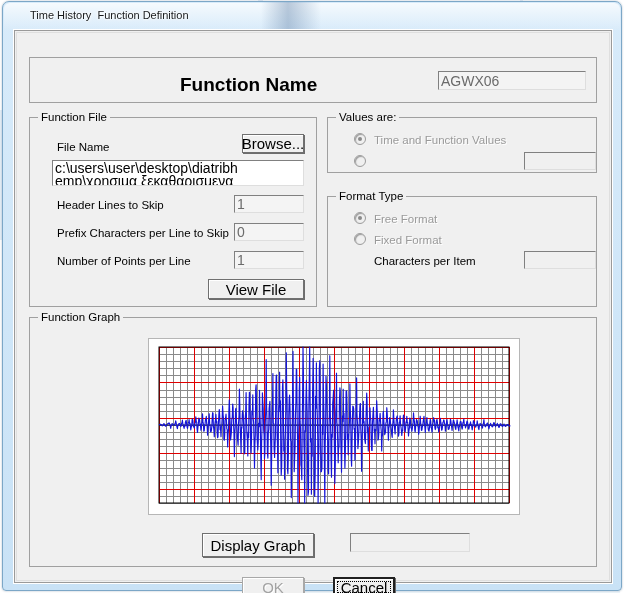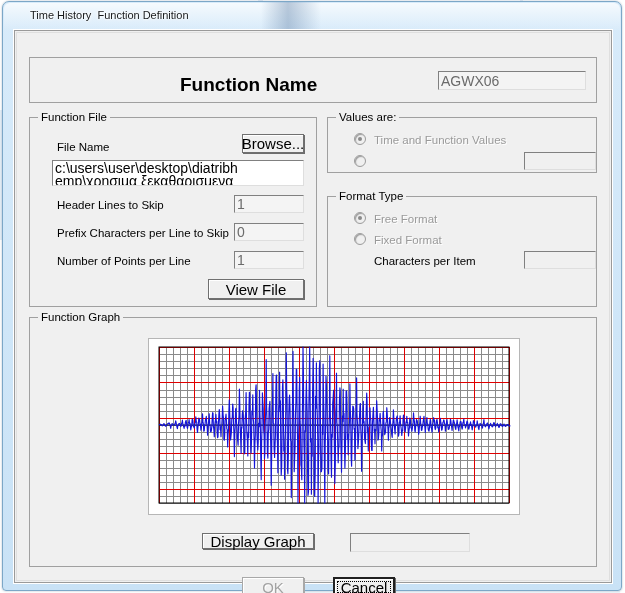--- a/index.html
+++ b/index.html
@@ -357,21 +357,21 @@
                 <line x1="10" y1="79.5" x2="360" y2="79.5" stroke="#e00000" stroke-width="1" shape-rendering="crispEdges"></line>
                 <line x1="10" y1="114.5" x2="360" y2="114.5" stroke="#e00000" stroke-width="1" shape-rendering="crispEdges"></line>
                 <line x1="10" y1="150.5" x2="360" y2="150.5" stroke="#e00000" stroke-width="1" shape-rendering="crispEdges"></line>
               </g>
             <rect x="10" y="8" width="350" height="156" fill="none" stroke="#000000" stroke-width="1"></rect>
             <line id="zero-axis" x1="10" y1="86" x2="360" y2="86" stroke="#000000" stroke-width="1"></line>
             <polyline id="trace" fill="none" stroke="#1515d8" stroke-width="1.15" stroke-linejoin="round" points="10.0,86.0 10.4,85.8 10.8,85.6 11.3,85.4 11.7,85.2 12.1,85.8 12.5,85.7 12.9,86.4 13.3,86.9 13.8,86.3 14.2,85.7 14.6,84.7 15.0,84.7 15.4,85.2 15.9,86.6 16.3,86.4 16.7,87.3 17.1,86.9 17.5,86.5 18.0,86.3 18.4,85.0 18.8,84.8 19.2,84.3 19.6,84.3 20.0,83.8 20.5,84.6 20.9,85.7 21.3,86.9 21.7,89.3 22.1,87.1 22.6,86.5 23.0,84.5 23.4,84.7 23.8,85.3 24.2,85.7 24.7,86.1 25.1,86.5 25.5,86.0 25.9,84.8 26.3,84.1 26.7,81.8 27.2,84.2 27.6,86.3 28.0,88.0 28.4,89.7 28.8,86.5 29.3,86.6 29.7,84.7 30.1,84.6 30.5,84.4 30.9,85.2 31.4,86.4 31.8,87.6 32.2,86.8 32.6,84.4 33.0,83.5 33.4,81.0 33.9,85.2 34.3,86.5 34.7,87.7 35.1,89.4 35.5,86.8 36.0,87.1 36.4,83.3 36.8,81.9 37.2,81.5 37.6,85.4 38.1,88.0 38.5,89.4 38.9,87.1 39.3,83.5 39.7,83.3 40.1,80.5 40.6,84.8 41.0,84.2 41.4,87.2 41.8,90.9 42.2,88.4 42.7,86.6 43.1,80.8 43.5,79.9 43.9,81.3 44.3,87.1 44.7,87.5 45.2,89.2 45.6,86.8 46.0,84.1 46.4,83.4 46.8,77.8 47.3,82.5 47.7,83.2 48.1,90.3 48.5,93.5 48.9,88.4 49.4,84.4 49.8,79.0 50.2,80.3 50.6,80.9 51.0,86.1 51.4,85.0 51.9,91.1 52.3,89.1 52.7,85.4 53.1,82.3 53.5,74.8 54.0,82.9 54.4,85.3 54.8,92.1 55.2,92.0 55.6,87.2 56.1,84.4 56.5,80.4 56.9,79.7 57.3,77.3 57.7,84.8 58.1,87.0 58.6,96.2 59.0,90.5 59.4,84.1 59.8,80.2 60.2,74.7 60.7,85.7 61.1,86.0 61.5,92.5 61.9,93.0 62.3,91.9 62.8,87.7 63.2,79.6 63.6,73.7 64.0,73.9 64.4,87.7 64.8,90.0 65.3,97.8 65.7,87.5 66.1,83.3 66.5,80.7 66.9,75.3 67.4,83.8 67.8,82.4 68.2,94.2 68.6,98.7 69.0,97.8 69.4,85.4 69.9,75.1 70.3,70.5 70.7,76.9 71.1,90.8 71.5,87.9 72.0,97.6 72.4,87.1 72.8,85.9 73.2,78.5 73.6,67.1 74.1,75.8 74.5,79.9 74.9,100.0 75.3,101.3 75.7,96.2 76.1,81.5 76.6,78.7 77.0,75.1 77.4,81.0 77.8,89.9 78.2,90.3 78.7,107.9 79.1,94.9 79.5,90.9 79.9,72.3 80.3,60.9 80.8,76.5 81.2,85.3 81.6,100.9 82.0,97.1 82.4,92.9 82.8,80.1 83.3,78.1 83.7,65.0 84.1,68.9 84.5,83.7 84.9,92.7 85.4,117.6 85.8,95.0 86.2,87.9 86.6,70.5 87.0,69.3 87.5,83.2 87.9,88.7 88.3,100.4 88.7,101.7 89.1,106.3 89.5,85.4 90.0,76.4 90.4,50.0 90.8,66.4 91.2,89.1 91.6,98.4 92.1,114.4 92.5,88.1 92.9,89.1 93.3,75.1 93.7,71.7 94.2,76.6 94.6,84.6 95.0,103.4 95.4,114.8 95.8,114.0 96.2,79.7 96.7,72.6 97.1,53.6 97.5,80.7 97.9,94.5 98.3,99.4 98.8,116.9 99.2,93.1 99.6,98.5 100.0,66.5 100.4,53.2 100.8,55.6 101.3,82.0 101.7,108.0 102.1,114.2 102.5,101.3 102.9,72.1 103.4,75.8 103.8,55.8 104.2,79.6 104.6,83.1 105.0,98.7 105.5,128.9 105.9,105.6 106.3,96.2 106.7,50.3 107.1,45.8 107.5,60.4 108.0,95.2 108.4,104.7 108.8,111.0 109.2,103.7 109.6,84.2 110.1,87.8 110.5,51.3 110.9,73.7 111.3,84.8 111.7,114.8 112.2,140.7 112.6,104.0 113.0,88.2 113.4,53.9 113.8,62.4 114.2,69.0 114.7,91.7 115.1,95.8 115.5,119.7 115.9,114.0 116.3,84.1 116.8,68.5 117.2,20.5 117.6,66.5 118.0,82.0 118.4,114.1 118.9,119.1 119.3,93.8 119.7,90.3 120.1,69.6 120.5,65.6 120.9,62.4 121.4,92.0 121.8,108.8 122.2,146.3 122.6,120.9 123.0,77.5 123.5,64.8 123.9,34.6 124.3,84.2 124.7,84.5 125.1,109.5 125.6,118.5 126.0,107.8 126.4,97.0 126.8,56.0 127.2,36.7 127.6,36.0 128.1,94.2 128.5,106.4 128.9,133.8 129.3,94.4 129.7,69.3 130.2,63.9 130.6,33.2 131.0,72.6 131.4,61.6 131.8,112.6 132.2,136.2 132.7,127.2 133.1,90.7 133.5,47.5 133.9,40.8 134.3,61.5 134.8,111.9 135.2,107.5 135.6,140.2 136.0,102.4 136.4,93.6 136.9,70.9 137.3,13.8 137.7,51.0 138.1,60.7 138.5,130.7 138.9,134.8 139.4,113.8 139.8,75.6 140.2,60.1 140.6,56.0 141.0,68.3 141.5,100.8 141.9,102.4 142.3,158.6 142.7,122.5 143.1,102.9 143.6,52.9 144.0,12.4 144.4,66.3 144.8,85.6 145.2,132.7 145.6,121.4 146.1,108.0 146.5,75.5 146.9,62.5 147.3,30.1 147.7,30.4 148.2,81.9 148.6,102.2 149.0,164.0 149.4,111.4 149.8,87.6 150.3,49.6 150.7,38.4 151.1,82.4 151.5,89.2 151.9,125.9 152.3,128.1 152.8,140.7 153.2,89.0 153.6,56.6 154.0,8.0 154.4,32.3 154.9,102.2 155.3,116.9 155.7,163.9 156.1,91.7 156.5,92.5 156.9,60.5 157.4,41.4 157.8,61.5 158.2,73.4 158.6,132.4 159.0,156.5 159.5,152.6 159.9,64.9 160.3,39.8 160.7,8.0 161.1,58.4 161.6,103.1 162.0,99.3 162.4,155.2 162.8,103.8 163.2,117.2 163.6,53.5 164.1,19.3 164.5,40.6 164.9,86.5 165.3,150.1 165.7,157.5 166.2,132.6 166.6,57.1 167.0,69.3 167.4,23.8 167.8,61.9 168.3,76.6 168.7,97.8 169.1,164.0 169.5,121.3 169.9,108.8 170.3,30.4 170.8,21.7 171.2,56.8 171.6,104.6 172.0,132.8 172.4,132.7 172.9,129.4 173.3,86.5 173.7,95.4 174.1,25.0 174.5,56.3 175.0,80.7 175.4,122.3 175.8,164.0 176.2,105.6 176.6,87.8 177.0,37.1 177.5,48.0 177.9,60.6 178.3,87.0 178.7,102.0 179.1,131.2 179.6,134.9 180.0,88.8 180.4,73.0 180.8,16.7 181.2,67.5 181.7,92.8 182.1,122.7 182.5,138.2 182.9,95.0 183.3,98.2 183.7,64.1 184.2,57.6 184.6,51.2 185.0,84.0 185.4,109.5 185.8,144.6 186.3,125.2 186.7,73.8 187.1,66.6 187.5,34.2 187.9,83.5 188.3,86.2 188.8,106.9 189.2,123.8 189.6,109.3 190.0,107.7 190.4,62.7 190.9,48.9 191.3,52.2 191.7,97.9 192.1,113.6 192.5,133.3 193.0,103.8 193.4,76.9 193.8,82.6 194.2,50.2 194.6,78.2 195.0,74.1 195.5,107.1 195.9,129.1 196.3,114.8 196.7,91.8 197.1,52.4 197.6,51.9 198.0,63.5 198.4,99.9 198.8,95.3 199.2,115.8 199.7,99.9 200.1,90.0 200.5,81.6 200.9,44.9 201.3,71.1 201.7,79.7 202.2,119.0 202.6,127.2 203.0,106.2 203.4,83.6 203.8,67.1 204.3,67.6 204.7,69.8 205.1,90.2 205.5,89.6 205.9,121.3 206.4,105.1 206.8,88.4 207.2,66.7 207.6,38.9 208.0,74.8 208.4,82.7 208.9,109.6 209.3,105.0 209.7,97.7 210.1,87.3 210.5,77.7 211.0,65.3 211.4,64.6 211.8,90.1 212.2,99.9 212.6,132.3 213.1,102.3 213.5,86.2 213.9,72.0 214.3,62.3 214.7,83.9 215.1,82.5 215.6,99.3 216.0,102.2 216.4,104.6 216.8,87.7 217.2,71.4 217.7,54.1 218.1,62.7 218.5,92.5 218.9,94.9 219.3,112.0 219.7,88.6 220.2,87.1 220.6,79.0 221.0,68.7 221.4,78.8 221.8,80.8 222.3,103.7 222.7,111.4 223.1,111.5 223.5,84.7 223.9,75.7 224.4,68.3 224.8,79.6 225.2,92.3 225.6,90.3 226.0,104.8 226.4,90.3 226.9,91.5 227.3,75.0 227.7,61.7 228.1,70.3 228.5,80.1 229.0,101.2 229.4,99.9 229.8,95.2 230.2,80.7 230.6,82.0 231.1,74.4 231.5,81.3 231.9,88.3 232.3,92.6 232.7,112.0 233.1,98.1 233.6,95.3 234.0,74.7 234.4,72.4 234.8,81.3 235.2,88.5 235.7,95.7 236.1,94.3 236.5,93.7 236.9,83.9 237.3,83.3 237.8,68.7 238.2,74.2 238.6,82.4 239.0,90.5 239.4,101.2 239.8,89.2 240.3,86.8 240.7,78.5 241.1,79.5 241.5,83.5 241.9,87.3 242.4,92.4 242.8,96.0 243.2,98.4 243.6,86.6 244.0,82.9 244.4,70.8 244.9,80.5 245.3,86.8 245.7,90.7 246.1,94.9 246.5,85.9 247.0,86.2 247.4,79.3 247.8,78.1 248.2,76.8 248.6,83.3 249.1,91.2 249.5,97.2 249.9,94.6 250.3,83.5 250.7,82.9 251.1,76.9 251.6,86.0 252.0,88.0 252.4,91.5 252.8,96.5 253.2,91.2 253.7,91.8 254.1,79.5 254.5,76.1 254.9,76.6 255.3,86.5 255.8,90.7 256.2,92.9 256.6,88.6 257.0,82.8 257.4,83.7 257.8,77.4 258.3,83.6 258.7,83.4 259.1,90.3 259.5,96.9 259.9,92.3 260.4,88.6 260.8,79.0 261.2,79.8 261.6,82.4 262.0,88.9 262.5,89.1 262.9,92.1 263.3,89.4 263.7,85.5 264.1,83.9 264.5,73.8 265.0,80.5 265.4,82.2 265.8,91.3 266.2,93.0 266.6,87.9 267.1,84.6 267.5,80.4 267.9,81.5 268.3,81.7 268.7,87.0 269.2,87.7 269.6,95.3 270.0,92.8 270.4,87.4 270.8,83.5 271.2,77.2 271.7,84.7 272.1,86.5 272.5,91.4 272.9,91.1 273.3,88.0 273.8,86.0 274.2,82.0 274.6,79.6 275.0,77.4 275.4,84.8 275.8,87.1 276.3,93.4 276.7,88.2 277.1,84.0 277.5,81.8 277.9,78.6 278.4,85.7 278.8,84.9 279.2,90.1 279.6,91.5 280.0,92.2 280.5,88.7 280.9,83.1 281.3,80.1 281.7,81.8 282.1,88.5 282.5,89.2 283.0,93.1 283.4,86.6 283.8,85.0 284.2,83.1 284.6,78.7 285.1,82.2 285.5,81.0 285.9,88.9 286.3,90.7 286.7,89.4 287.2,84.4 287.6,81.4 288.0,80.2 288.4,83.4 288.8,88.6 289.2,87.5 289.7,93.0 290.1,88.7 290.5,89.0 290.9,84.4 291.3,79.4 291.8,82.9 292.2,85.1 292.6,91.2 293.0,90.8 293.4,88.5 293.9,83.5 294.3,82.7 294.7,80.8 295.1,81.6 295.5,84.7 295.9,85.0 296.4,92.1 296.8,88.4 297.2,86.9 297.6,82.3 298.0,80.6 298.5,84.9 298.9,87.1 299.3,90.5 299.7,89.5 300.1,89.8 300.6,86.1 301.0,85.5 301.4,80.3 301.8,81.4 302.2,85.3 302.6,87.4 303.1,91.5 303.5,86.3 303.9,84.7 304.3,81.4 304.7,81.3 305.2,83.7 305.6,84.2 306.0,87.6 306.4,89.4 306.8,90.5 307.2,86.2 307.7,84.6 308.1,80.8 308.5,84.4 308.9,87.8 309.3,89.2 309.8,91.9 310.2,86.5 310.6,87.6 311.0,84.0 311.4,82.5 311.9,82.6 312.3,84.5 312.7,88.4 313.1,90.1 313.5,88.8 313.9,83.7 314.4,82.9 314.8,80.0 315.2,84.4 315.6,85.2 316.0,85.5 316.5,89.0 316.9,87.0 317.3,87.0 317.7,83.3 318.1,82.0 318.6,83.2 319.0,86.9 319.4,89.6 319.8,90.2 320.2,88.6 320.6,85.1 321.1,86.5 321.5,82.9 321.9,85.0 322.3,85.5 322.7,87.7 323.2,90.9 323.6,87.9 324.0,86.3 324.4,81.7 324.8,81.9 325.3,83.3 325.7,86.5 326.1,86.8 326.5,88.2 326.9,87.8 327.3,86.0 327.8,85.7 328.2,81.9 328.6,84.5 329.0,85.9 329.4,88.9 329.9,90.6 330.3,87.4 330.7,86.6 331.1,84.4 331.5,84.7 331.9,84.9 332.4,86.4 332.8,87.1 333.2,89.2 333.6,88.3 334.0,85.4 334.5,84.0 334.9,80.5 335.3,84.7 335.7,85.4 336.1,87.5 336.6,87.8 337.0,86.6 337.4,86.5 337.8,84.9 338.2,84.3 338.6,84.0 339.1,86.5 339.5,87.7 339.9,90.0 340.3,88.1 340.7,85.8 341.2,85.7 341.6,84.3 342.0,86.1 342.4,86.1 342.8,87.3 343.3,87.9 343.7,87.5 344.1,86.6 344.5,84.4 344.9,83.6 345.3,83.9 345.8,86.5 346.2,86.6 346.6,87.7 347.0,86.4 347.4,85.8 347.9,85.7 348.3,84.4 348.7,85.6 349.1,85.7 349.5,87.6 350.0,88.5 350.4,87.9 350.8,86.1 351.2,84.7 351.6,84.7 352.0,85.2 352.5,86.6 352.9,86.2 353.3,87.5 353.7,86.8 354.1,86.8 354.6,86.1 355.0,85.0 355.4,85.8 355.8,86.3 356.2,87.3 356.7,87.4 357.1,86.9 357.5,86.0 357.9,85.9 358.3,85.5 358.7,85.5 359.2,86.0 359.6,86.1 360.0,87.0 360.4,86.8 360.8,86.9 361.3,86.6"></polyline>
           </svg>
         </div>
 
-        <div class="btn" style="left:172px;top:215px;width:112px;height:16px;">
+        <div class="btn" style="left:172px;top:215px;width:112px;height:24px;">
           <span>Display Graph</span>
         </div>
         <div class="field grey" style="left:320px;top:215px;width:120px;height:19px;"></div>
       </div>
 
       <div class="btn disabled" style="left:225px;top:544px;width:62px;height:20px;">
         <span>OK</span>
       </div>
       <div class="btn defaulted" style="left:316px;top:544px;width:62px;height:20px;">
         <span class="focusring"></span>

